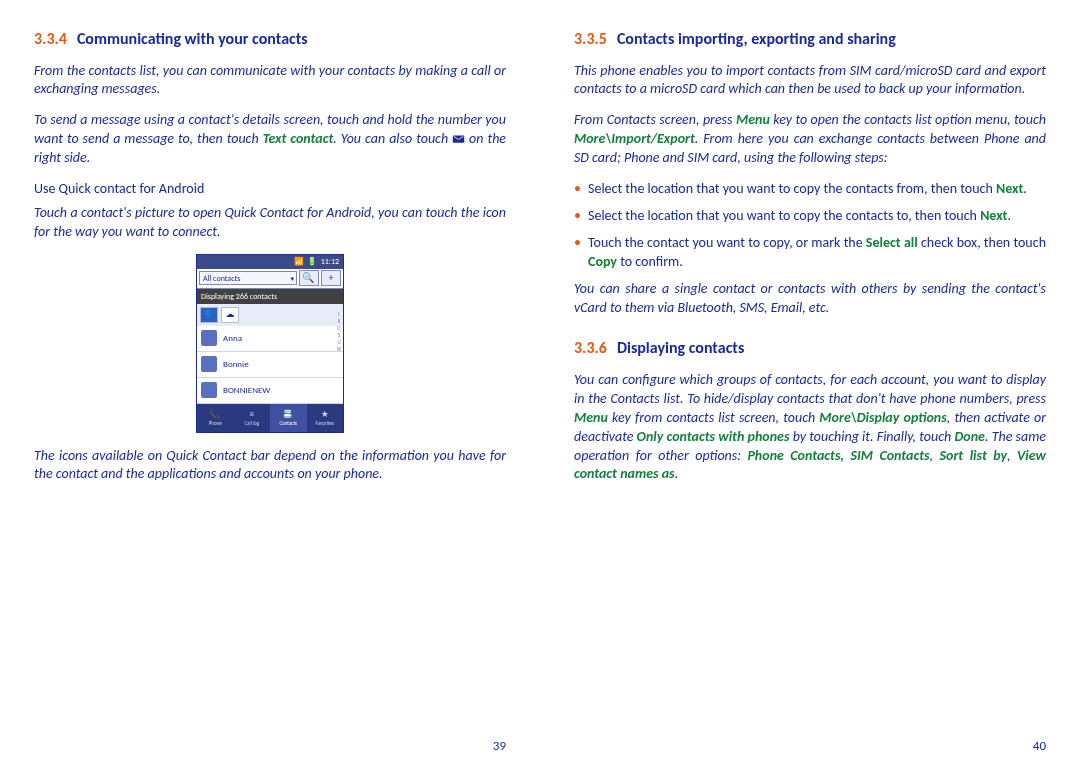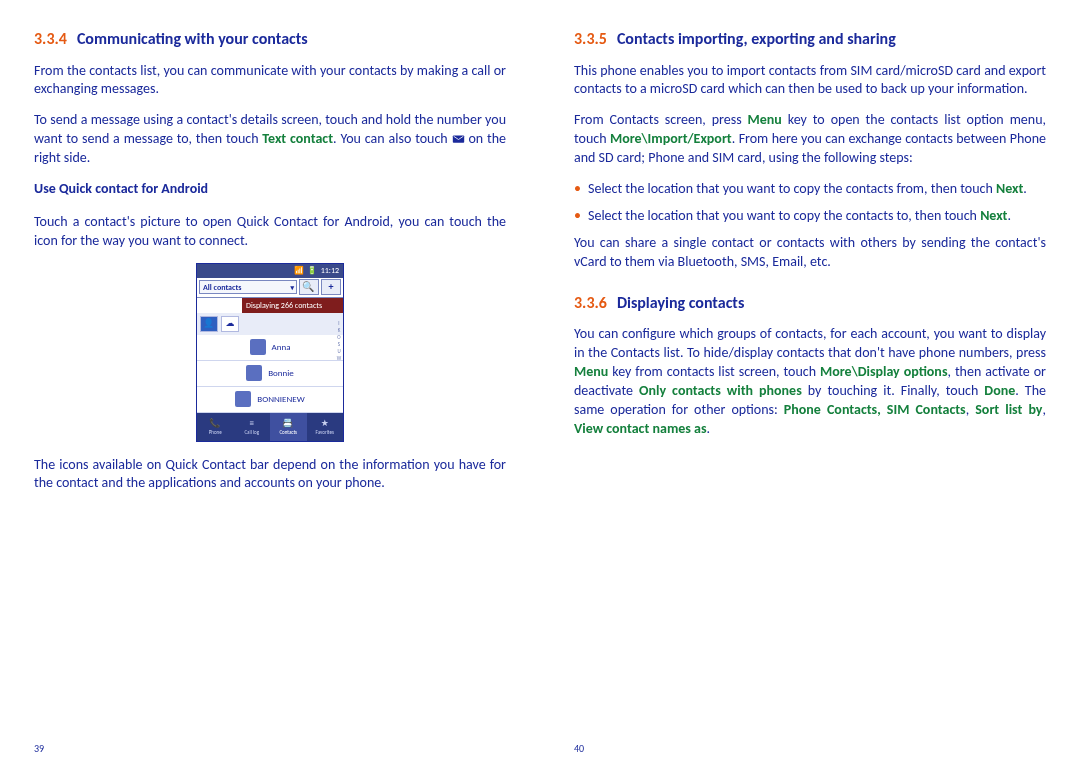--- a/index.html
+++ b/index.html
@@ -19,52 +19,52 @@
   padding: 28px 34px 28px 34px;
   position: relative;
 }
 h3 {
   font-size: 16px;
   font-weight: bold;
   margin-bottom: 12px;
 }
 h3 .num { color: #e55a13; margin-right: 10px; }
 h3 .ttl { color: #1b2a9b; }
-p { margin-bottom: 12px; text-align: justify; }
+p { margin-bottom: 12px; text-align: justify; font-style: italic; }
 .subhead {
   color: #1b2a9b;
-  font-weight: bold;
-  margin-bottom: 14px;
+  font-weight: normal;
+  margin-bottom: 5px;
   margin-top: 6px;
   font-size: 14px;
 }
 .bold { font-weight: bold; color: #15803d; }
 ul { list-style: none; margin-bottom: 6px; }
 li { position: relative; padding-left: 14px; margin-bottom: 8px; text-align: justify; }
 li::before { content: "•"; position: absolute; left: 0; color: #e55a13; }
 .phone-ico, .msg-ico {
   display: inline-block; width: 13px; height: 13px; vertical-align: middle;
 }
 .phone-ico svg, .msg-ico svg { width: 13px; height: 13px; }
-.pagenum { position: absolute; bottom: 12px; width: calc(100% - 68px); text-align: left; font-size: 10px; margin-top: 46px; }
+.pagenum { position: absolute; bottom: 12px; width: calc(100% - 68px); text-align: right; font-size: 13px; margin-top: 46px; }
 
 
 .mock-wrap { display: flex; justify-content: center; margin: 6px 0 14px 0; }
 .mock { width: 148px; border: 1px solid #1b2a9b; font-size: 9px; background: #fff; position: relative; }
 .statusbar { background: #3a4a8a; color: #fff; height: 14px; display: flex; justify-content: flex-end; align-items: center; padding: 0 4px; font-size: 8px; }
 .statusbar span { margin-left: 3px; }
-.filterrow { display: flex; align-items: center; height: 20px; border-bottom: 1px solid #7a88c0; font-weight: bold; }
+.filterrow { display: flex; align-items: center; height: 20px; border-bottom: 1px solid #7a88c0; }
 .dropdown { flex: 1; margin: 2px; border: 1px solid #7a88c0; height: 14px; display: flex; align-items: center; padding: 0 3px; font-size: 8px; color: #1b2a9b; background: #f5f7fc; position: relative; }
 .dropdown::after { content: "▾"; position: absolute; right: 2px; font-size: 7px; }
 .searchbtn, .addbtn { width: 20px; height: 16px; margin: 2px 2px 2px 0; background: #e8ecf8; border: 1px solid #7a88c0; display: flex; align-items: center; justify-content: center; font-size: 10px; color: #1b2a9b; }
-.countrow { background: #7f1d1d; color: #fff; font-size: 8px; padding: 2px 4px; margin-left: 45px; }
+.countrow { background: #404040; color: #fff; font-size: 8px; padding: 2px 4px; }
 .qc-row { background: #e8ecf8; display: flex; padding: 3px; gap: 3px; height: 22px; }
 .qc-row .qbox { width: 18px; height: 16px; background: #fff; border: 1px solid #b0b8e0; display: flex; align-items: center; justify-content: center; }
 .qc-row .qbox.head { background: #2f5fc0; color: #fff; }
-.contactrow { display: flex; align-items: center; height: 26px; border-bottom: 1px solid #cfd6ee; padding: 0 4px; justify-content: center; }
+.contactrow { display: flex; align-items: center; height: 26px; border-bottom: 1px solid #cfd6ee; padding: 0 4px; }
 .contactrow .av { width: 16px; height: 16px; background: #5a6fc0; border-radius: 2px; margin-right: 6px; }
 .contactrow .nm { font-size: 9px; color: #1b2a9b; }
 .alphabet { position: absolute; right: 1px; top: 56px; font-size: 5px; color: #6a78b0; line-height: 7px; text-align: center; width: 6px; }
 .bottomtabs { display: flex; background: #2a3a80; height: 28px; }
 .tab { flex: 1; display: flex; flex-direction: column; align-items: center; justify-content: center; color: #c8d0f0; font-size: 5px; }
 .tab.active { background: #3f50a0; color: #fff; }
 .tab .ticon { width: 12px; height: 10px; margin-bottom: 1px; display:flex; align-items:center; justify-content:center; font-size:9px; }
 </style>
 </head>
 <body>
@@ -142,20 +142,21 @@
   <h3>
     <span class="num">3.3.5</span><span class="ttl">Contacts importing, exporting and sharing</span>
   </h3>
   <p>This phone enables you to import contacts from SIM card/microSD card and export contacts to a microSD card which can then be used to back up your information.</p>
   <p>
     <span>From Contacts screen, press </span><span class="bold">Menu</span><span> key to open the  contacts list option menu, touch </span><span class="bold">More\Import/Export</span><span>. From here you can exchange contacts between Phone and SD card;  Phone and SIM card, using the following steps:</span>
   </p>
   <ul>
     <li><span>Select the location that you want to copy the contacts from, then touch </span><span class="bold">Next</span><span>.</span></li>
     <li><span>Select the location that you want to copy the contacts to, then touch </span><span class="bold">Next</span><span>.</span></li>
+    <li><span>Touch the contact you want to copy, or mark the </span><span class="bold">Select all</span><span> check box, then touch </span><span class="bold">Copy</span><span> to confirm.</span></li>
   </ul>
   <p>You can share a single contact or contacts with others by sending the contact's vCard to them via Bluetooth, SMS, Email, etc.</p>
 
   <h3 style="margin-top:20px;">
     <span class="num">3.3.6</span><span class="ttl">Displaying contacts</span>
   </h3>
   <p>
     <span>You can configure which groups of contacts, for each account, you want to display in the Contacts list. To hide/display contacts that don't have phone numbers, press </span><span class="bold">Menu</span><span> key from contacts list screen, touch </span><span class="bold">More\Display options</span><span>, then activate or deactivate </span><span class="bold">Only contacts with phones</span><span> by touching it. Finally, touch </span><span class="bold">Done</span><span>. The same operation for other options: </span><span class="bold">Phone Contacts, SIM Contacts</span><span>, </span><span class="bold">Sort list by</span><span>, </span><span class="bold">View contact names as</span><span>.</span>
   </p>
   <div class="pagenum">40</div>

